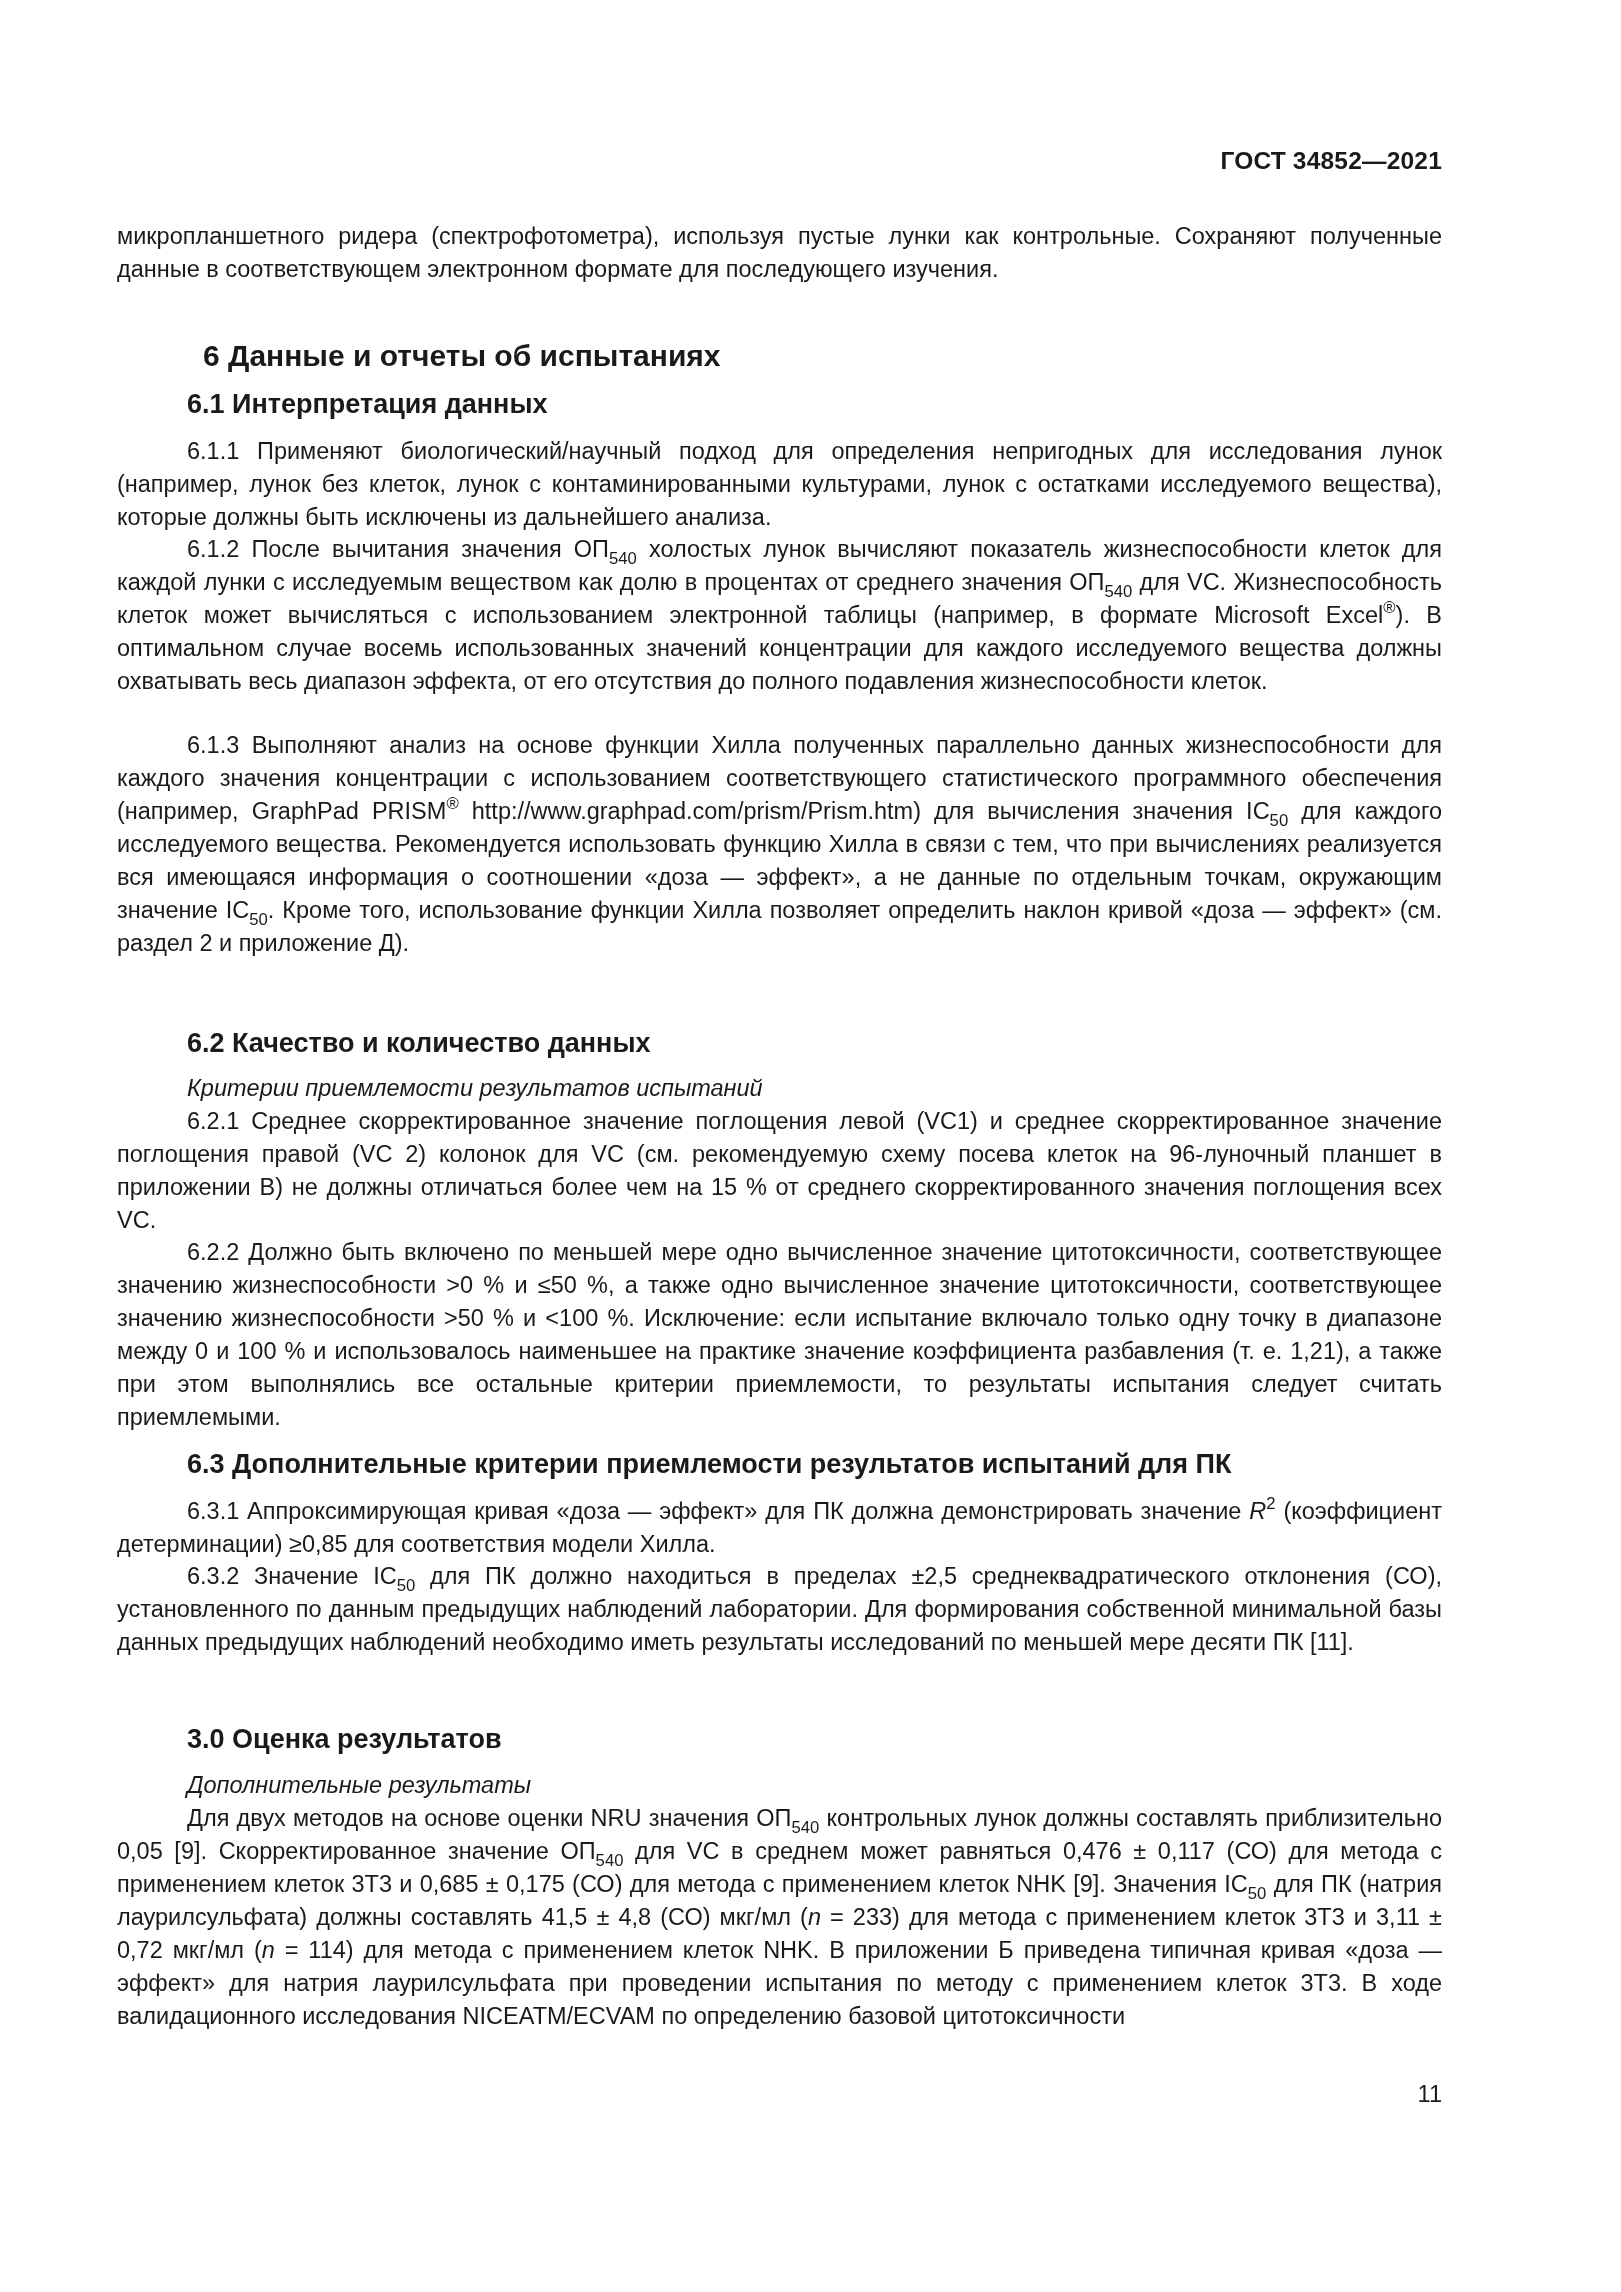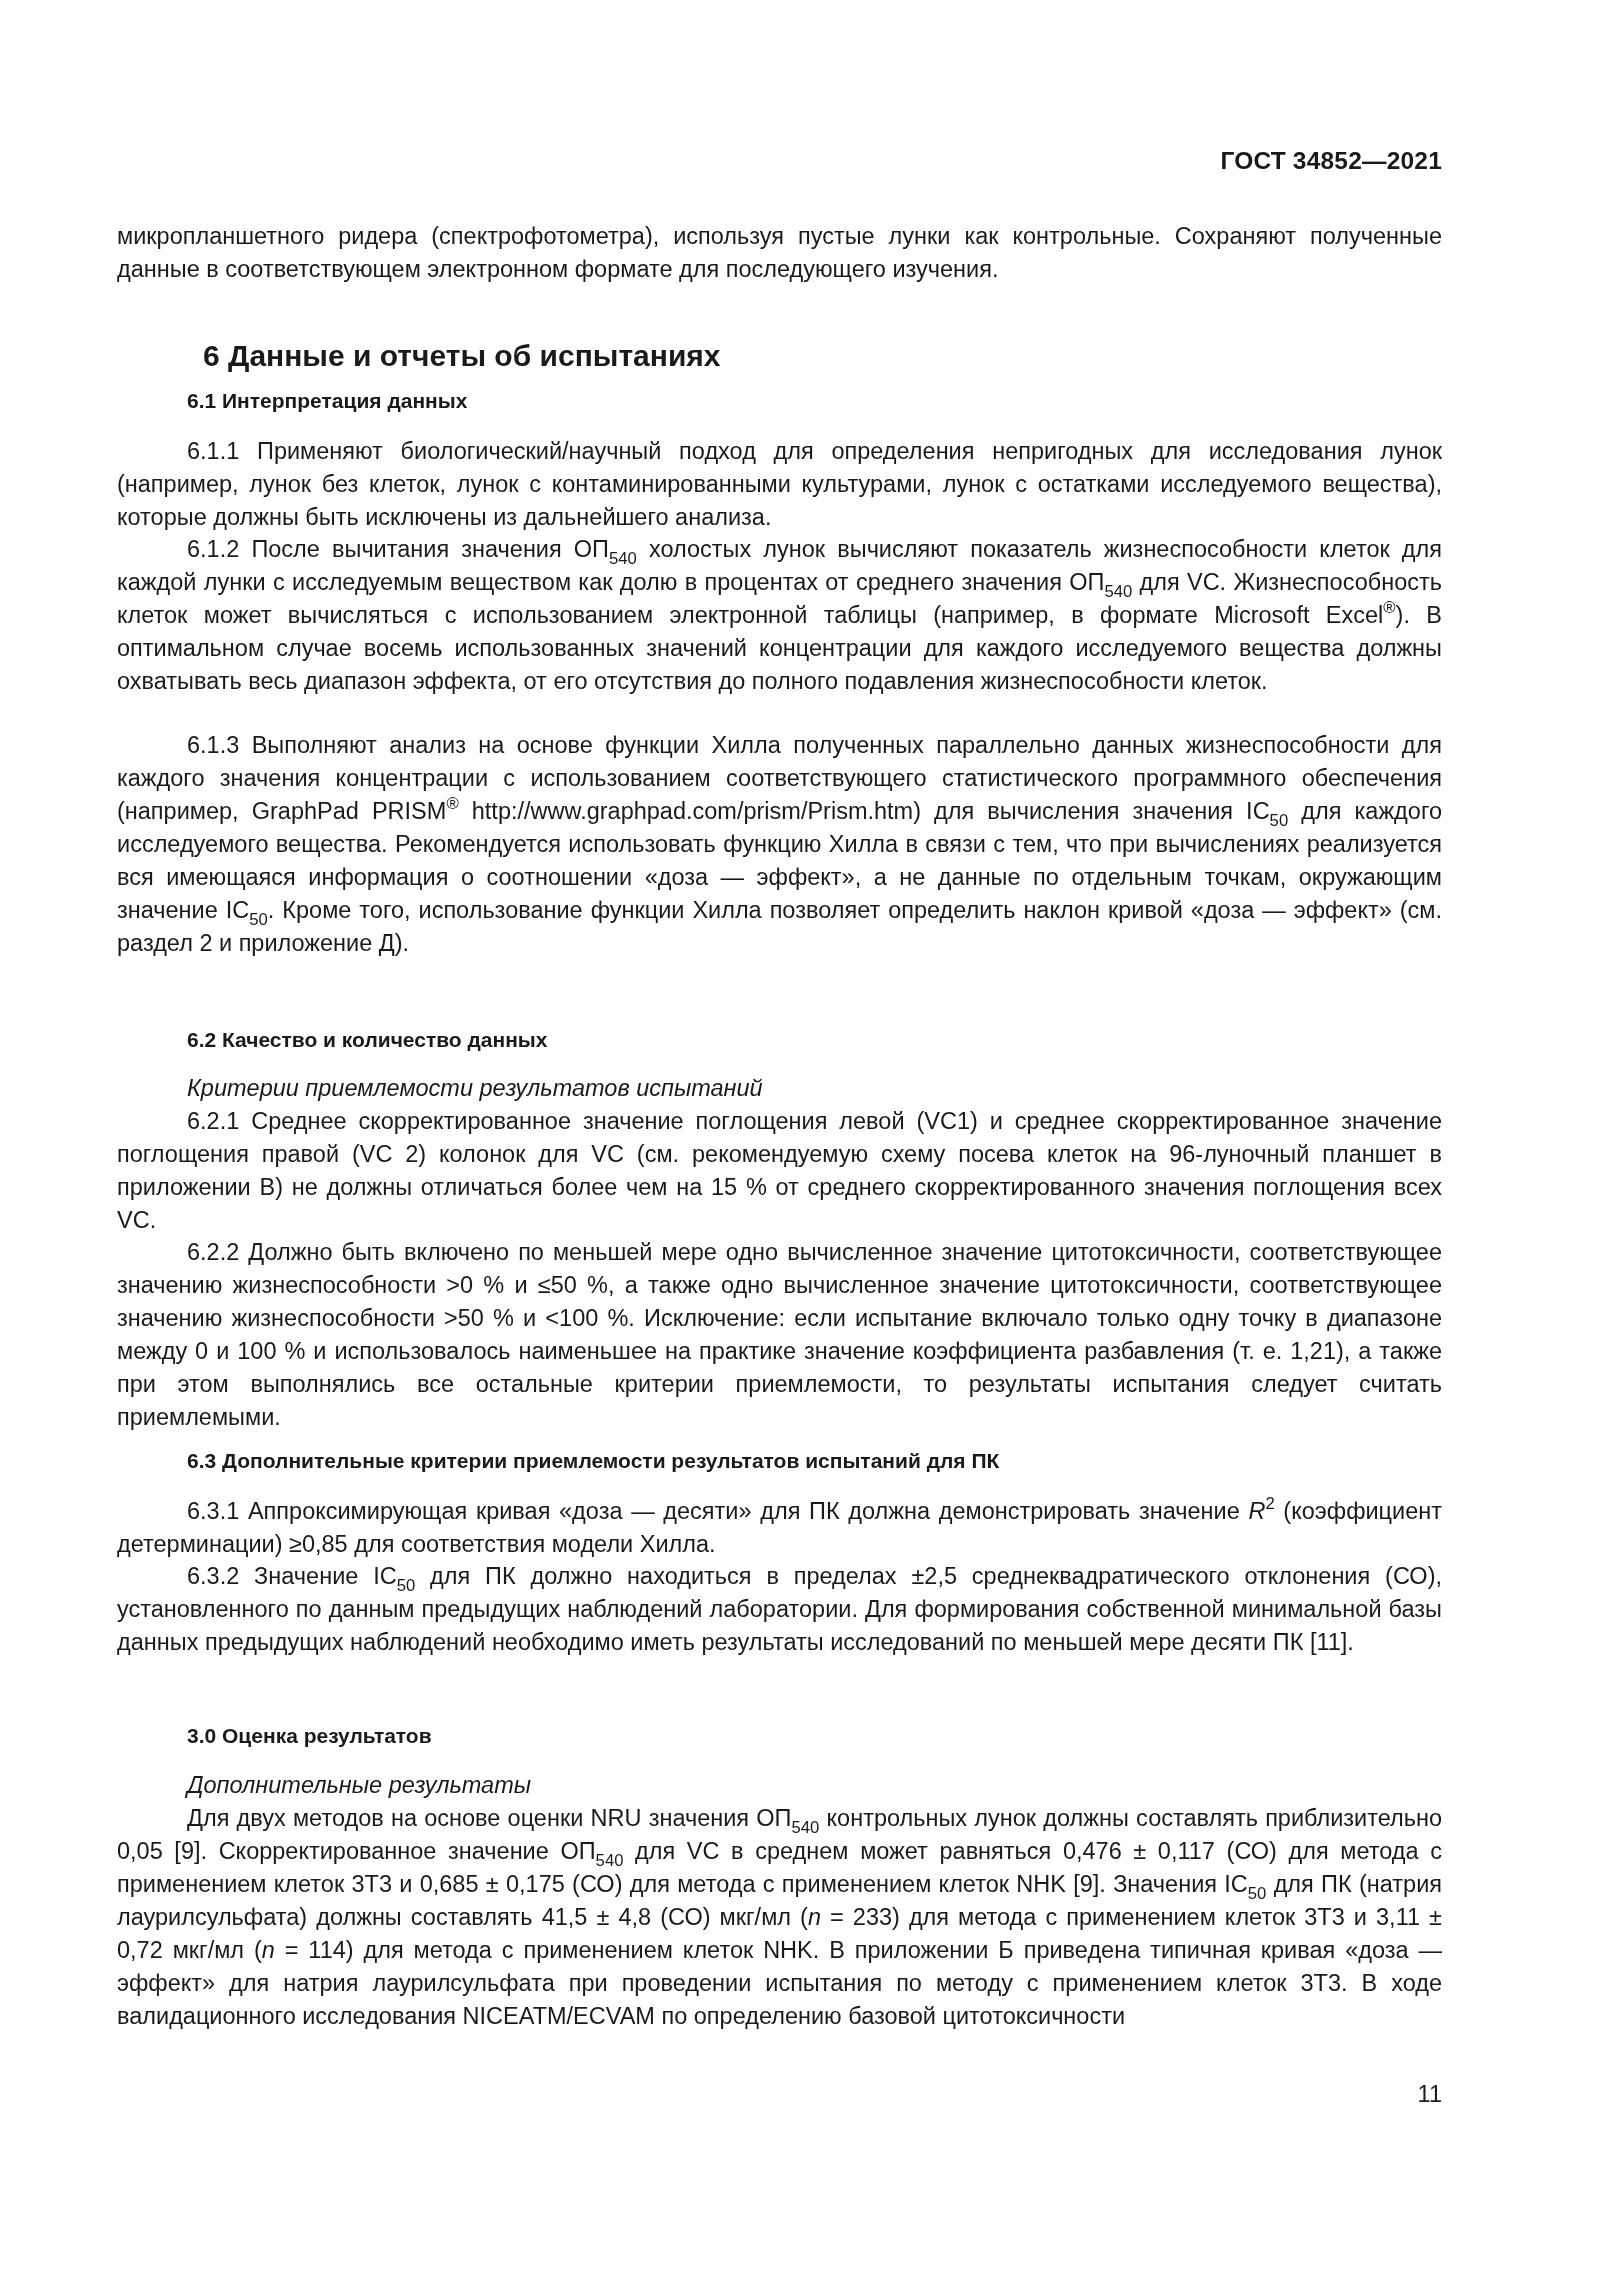--- a/index.html
+++ b/index.html
@@ -3,21 +3,21 @@
 <meta charset="utf-8">
 <style>
   html, body { margin: 0; padding: 0; background: #ffffff; }
   body { width: 1621px; height: 2293px; position: relative; overflow: hidden;
          font-family: "Liberation Sans", sans-serif; color: #1a1a1a; }
   .page { position: absolute; left: 117px; top: 0; width: 1325px; }
   .hdr { position: absolute; right: 0; top: 147px; font-weight: bold; font-size: 24.5px; letter-spacing: 0.2px; }
   .p { font-size: 23.5px; line-height: 33px; text-align: justify; text-align-last: left; margin: 0; }
   .ind { text-indent: 70px; }
   .h1 { position: absolute; left: 70px; font-weight: bold; font-size: 30px; margin: 16px; }
-  .h2 { position: absolute; left: 70px; font-weight: bold; font-size: 21px; margin: 0; }
+  .h2 { position: absolute; left: 70px; font-weight: bold; font-size: 27px; margin: 0; }
   .it { font-style: italic; }
   .blk { position: absolute; left: 0; width: 1325px; }
   sub { font-size: 16.7px; vertical-align: -6.9px; line-height: 0; }
   sup { font-size: 16.7px; vertical-align: 9.8px; line-height: 0; }
   .pn { position: absolute; right: 0; top: 2081px; font-size: 23.5px; }
 </style>
 </head>
 <body>
 
 <div class="page">
@@ -33,21 +33,21 @@
   <p class="p ind blk" style="top:533px"><span>6.1.2 После вычитания значения ОП</span><sub>540</sub><span> холостых лунок вычисляют показатель жизнеспособности клеток для каждой лунки с исследуемым веществом как долю в процентах от среднего значения ОП</span><sub>540</sub><span> для VC. Жизнеспособность клеток может вычисляться с использованием электронной таблицы (например, в формате Microsoft Excel</span><sup>®</sup><span>). В оптимальном случае восемь использованных значений концентрации для каждого исследуемого вещества должны охватывать весь диапазон эффекта, от его отсутствия до полного подавления жизнеспособности клеток.</span></p>
 
   <p class="p ind blk" style="top:729px"><span>6.1.3 Выполняют анализ на основе функции Хилла полученных параллельно данных жизнеспособности для каждого значения концентрации с использованием соответствующего статистического программного обеспечения (например, GraphPad PRISM</span><sup>®</sup><span> http://www.graphpad.com/prism/Prism.htm) для вычисления значения IC</span><sub>50</sub><span> для каждого исследуемого вещества. Рекомендуется использовать функцию Хилла в связи с тем, что при вычислениях реализуется вся имеющаяся информация о соотношении «доза — эффект», а не данные по отдельным точкам, окружающим значение IC</span><sub>50</sub><span>. Кроме того, использование функции Хилла позволяет определить наклон кривой «доза — эффект» (см. раздел 2 и приложение Д).</span></p>
 
   <h2 class="h2" style="top:1028px">6.2 Качество и количество данных</h2>
   <p class="p it blk" style="top:1072px; left:70px; width:1256px">Критерии приемлемости результатов испытаний</p>
   <p class="p ind blk" style="top:1105px">6.2.1 Среднее скорректированное значение поглощения левой (VC1) и среднее скорректированное значение поглощения правой (VC 2) колонок для VC (см. рекомендуемую схему посева клеток на 96-луночный планшет в приложении В) не должны отличаться более чем на 15 % от среднего скорректированного значения поглощения всех VC.</p>
   <p class="p ind blk" style="top:1236px">6.2.2 Должно быть включено по меньшей мере одно вычисленное значение цитотоксичности, соответствующее значению жизнеспособности &gt;0 % и ≤50 %, а также одно вычисленное значение цитотоксичности, соответствующее значению жизнеспособности &gt;50 % и &lt;100 %. Исключение: если испытание включало только одну точку в диапазоне между 0 и 100 % и использовалось наименьшее на практике значение коэффициента разбавления (т. е. 1,21), а также при этом выполнялись все остальные критерии приемлемости, то результаты испытания следует считать приемлемыми.</p>
 
   <h2 class="h2" style="top:1449px">6.3 Дополнительные критерии приемлемости результатов испытаний для ПК</h2>
-  <p class="p ind blk" style="top:1495px"><span>6.3.1 Аппроксимирующая кривая «доза — десяти» для ПК должна демонстрировать значение </span><i>R</i><sup>2</sup><span> (коэффициент детерминации) ≥0,85 для соответствия модели Хилла.</span></p>
+  <p class="p ind blk" style="top:1495px"><span>6.3.1 Аппроксимирующая кривая «доза — эффект» для ПК должна демонстрировать значение </span><i>R</i><sup>2</sup><span> (коэффициент детерминации) ≥0,85 для соответствия модели Хилла.</span></p>
   <p class="p ind blk" style="top:1560px"><span>6.3.2 Значение IC</span><sub>50</sub><span> для ПК должно находиться в пределах ±2,5 среднеквадратического отклонения (СО), установленного по данным предыдущих наблюдений лаборатории. Для формирования собственной минимальной базы данных предыдущих наблюдений необходимо иметь результаты исследований по меньшей мере десяти ПК [11].</span></p>
 
   <h2 class="h2" style="top:1724px">3.0 Оценка результатов</h2>
   <p class="p it blk" style="top:1769px; left:70px; width:1256px">Дополнительные результаты</p>
   <p class="p ind blk" style="top:1802px"><span>Для двух методов на основе оценки NRU значения ОП</span><sub>540</sub><span> контрольных лунок должны составлять приблизительно 0,05 [9]. Скорректированное значение ОП</span><sub>540</sub><span> для VC в среднем может равняться 0,476 ± 0,117 (СО) для метода с применением клеток 3Т3 и 0,685 ± 0,175 (СО) для метода с применением клеток NHK [9]. Значения IC</span><sub>50</sub><span> для ПК (натрия лаурилсульфата) должны составлять 41,5 ± 4,8 (СО) мкг/мл (</span><i>n</i><span> = 233) для метода с применением клеток 3Т3 и 3,11 ± 0,72 мкг/мл (</span><i>n</i><span> = 114) для метода с применением клеток NHK. В приложении Б приведена типичная кривая «доза — эффект» для натрия лаурилсульфата при проведении испытания по методу с применением клеток 3Т3. В ходе валидационного исследования NICEATM/ECVAM по определению базовой цитотоксичности</span></p>
 
   <div class="pn">11</div>
 </div>
 
 

